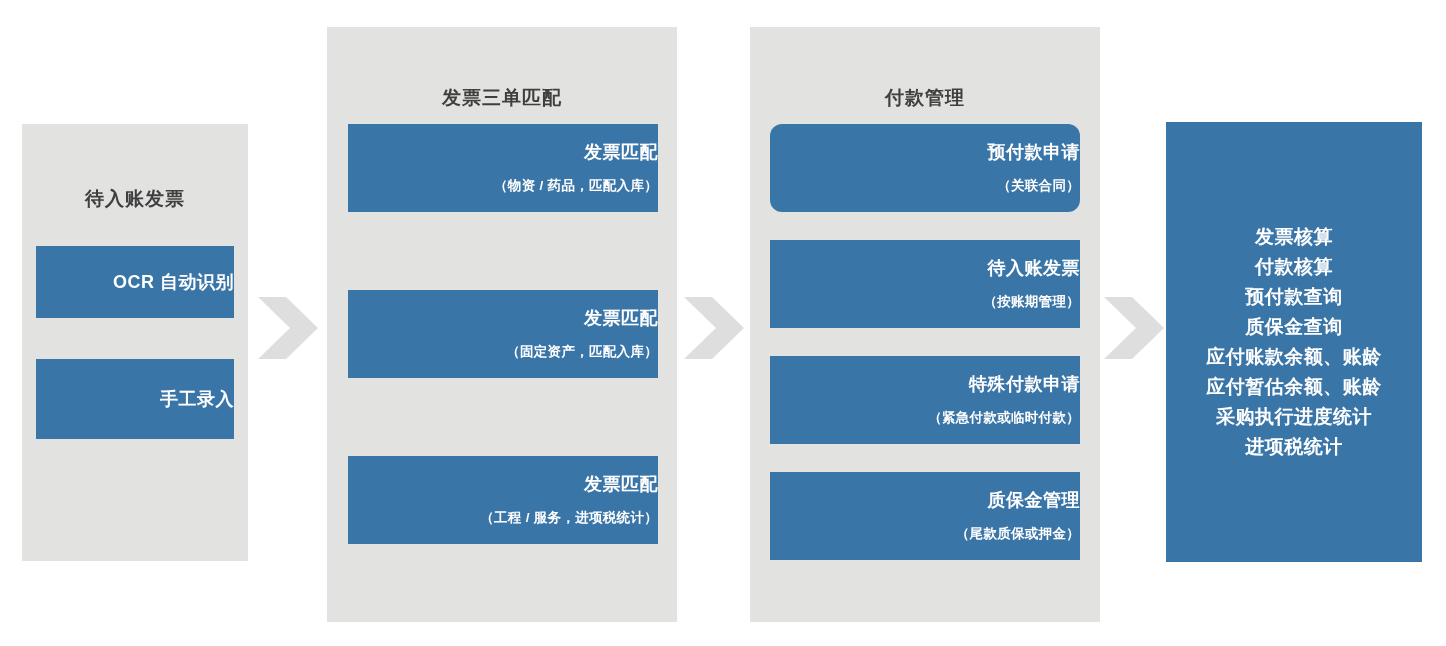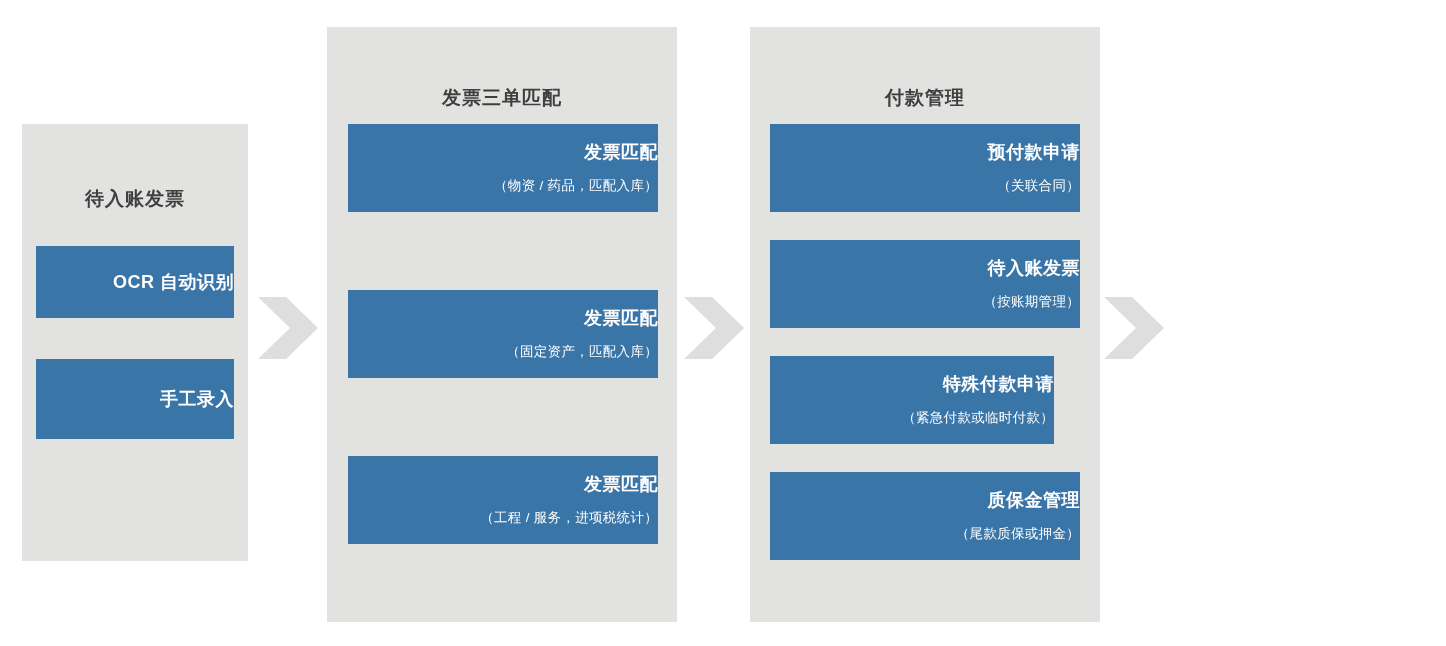--- a/index.html
+++ b/index.html
@@ -50,21 +50,21 @@
     text-align: center;
     line-height: 1.25;
   }
   .box .title {
     font-size: 18px;
     font-weight: 700;
     letter-spacing: 0.5px;
   }
   .box .sub {
     font-size: 13.5px;
-    font-weight: 400;
+    font-weight: 700;
     margin-top: 15px;
     letter-spacing: 0.3px;
   }
   .box.single .title { font-size: 18px; }
 
   
   .arrow {
     position: absolute;
   }
   .arrow svg { display: block; }
@@ -133,41 +133,51 @@
 
   <div class="arrow" style="left:684px; top:297px; width:60px; height:62px;">
     <svg width="60" height="62" viewBox="0 0 60 62">
       <polygon points="0,0 28,0 60,31 28,62 0,62 32,31" fill="#dedede"></polygon>
     </svg>
   </div>
 
   <div class="stage" style="left:750px; top:27px; width:350px; height:595px;">
     <div class="stage-title" style="top:58px;">付款管理</div>
 
-    <div class="box" style="left:20px; top:97px; width:310px; height:88px;">
+    <div class="box" style="left:20px; top:97px; width:310px; height:88px;border-radius:12px;">
       <div class="title">预付款申请</div>
       <div class="sub">（关联合同）</div>
     </div>
 
     <div class="box" style="left:20px; top:213px; width:310px; height:88px;">
       <div class="title">待入账发票</div>
       <div class="sub">（按账期管理）</div>
     </div>
 
-    <div class="box" style="left:20px; top:329px; width:284px; height:88px;">
+    <div class="box" style="left:20px; top:329px; width:310px; height:88px;">
       <div class="title">特殊付款申请</div>
       <div class="sub">（紧急付款或临时付款）</div>
     </div>
 
     <div class="box" style="left:20px; top:445px; width:310px; height:88px;">
       <div class="title">质保金管理</div>
       <div class="sub">（尾款质保或押金）</div>
     </div>
   </div>
 
   <div class="arrow" style="left:1104px; top:297px; width:60px; height:62px;">
     <svg width="60" height="62" viewBox="0 0 60 62">
       <polygon points="0,0 28,0 60,31 28,62 0,62 32,31" fill="#dedede"></polygon>
     </svg>
   </div>
 
+  <div class="result-panel" style="left:1166px; top:122px; width:256px; height:440px;">
+    <div class="result-item">发票核算</div>
+    <div class="result-item">付款核算</div>
+    <div class="result-item">预付款查询</div>
+    <div class="result-item">质保金查询</div>
+    <div class="result-item">应付账款余额、账龄</div>
+    <div class="result-item">应付暂估余额、账龄</div>
+    <div class="result-item">采购执行进度统计</div>
+    <div class="result-item">进项税统计</div>
+  </div>
 
 </div>
 
 </body></html>

